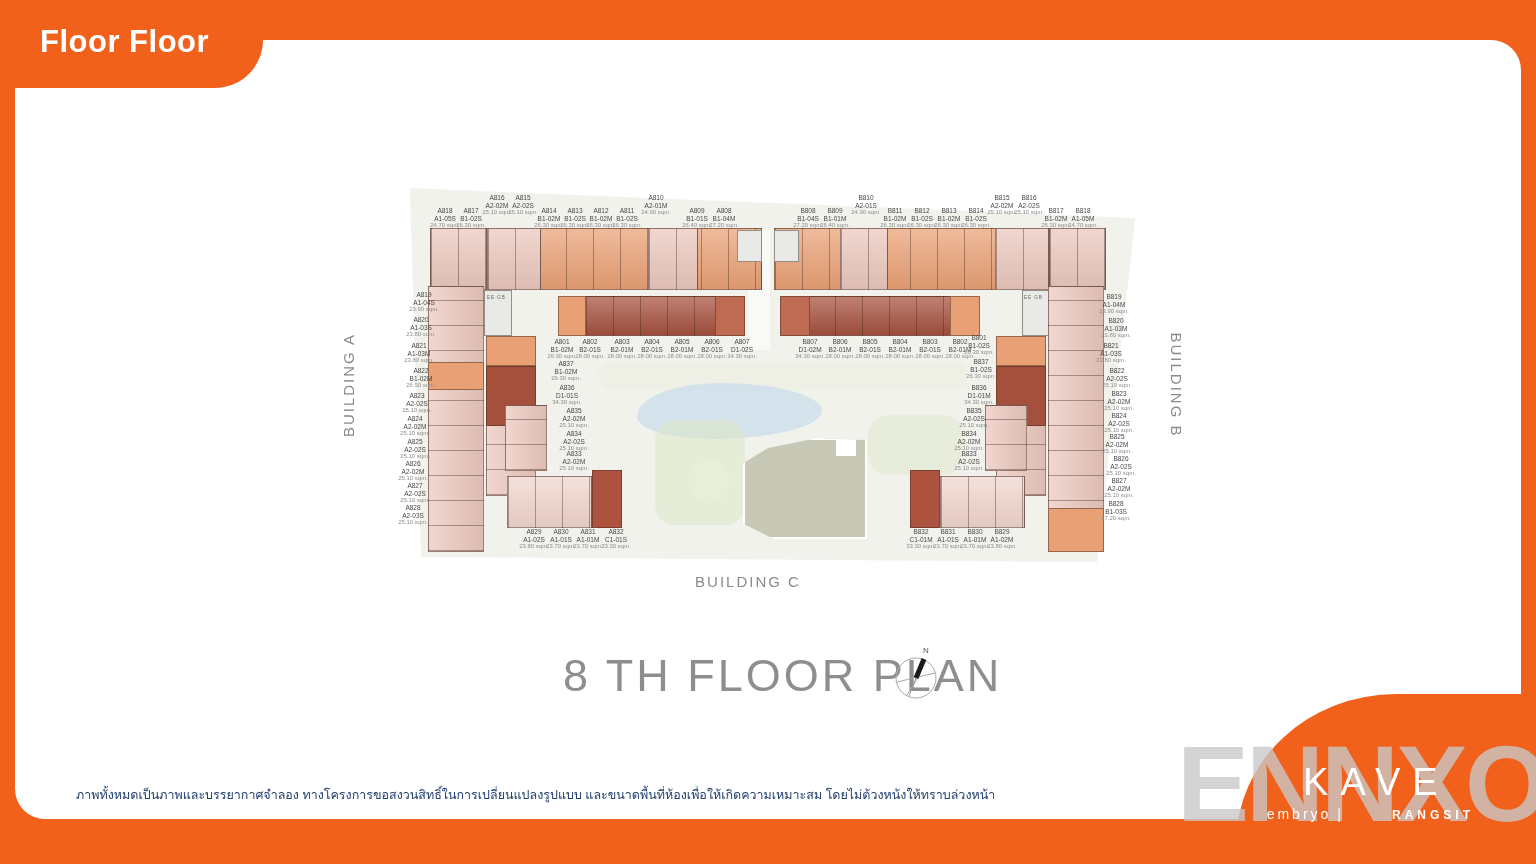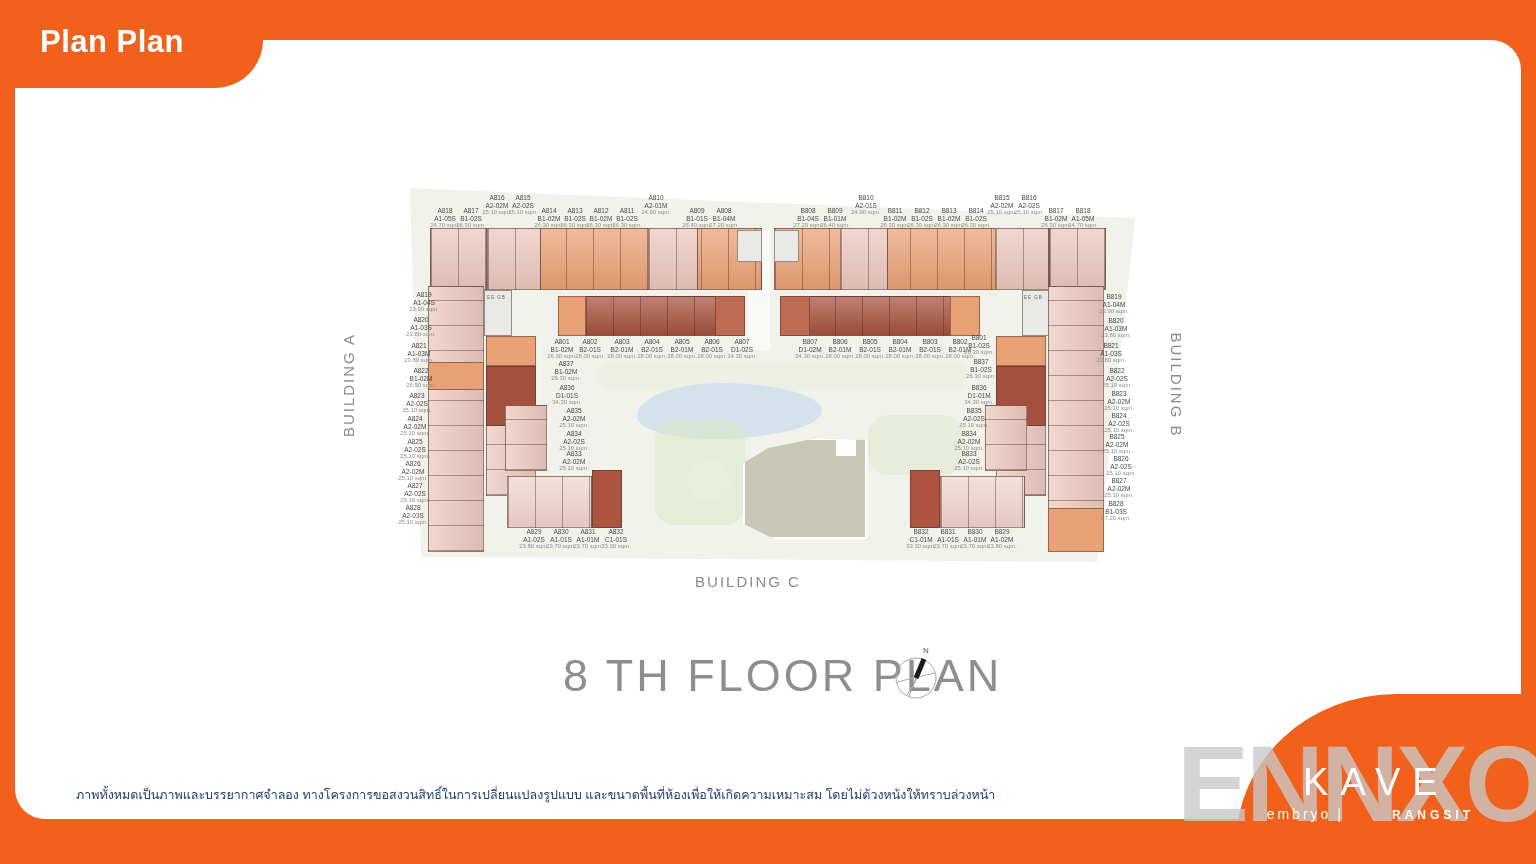--- a/index.html
+++ b/index.html
@@ -73,21 +73,21 @@
     position:absolute;left:76px;top:785px;z-index:3;
     color:#24406e;font-size:12.5px;
   }
 </style>
 </head>
 <body>
 
 <div class="content"></div>
 
 <div class="header-tab"></div>
-<div class="page-title">Plan Plan</div>
+<div class="page-title">Floor Floor</div>
 
 <div class="site"></div>
 <div id="courtyard-layer">
     <div class="courtyard" style="left: 598px; top: 362px; width: 370px; height: 28px; background: rgb(237, 239, 226); border-radius: 14px; opacity: 0.8;"></div>
     <div class="courtyard" style="left: 637px; top: 383px; width: 185px; height: 56px; background: rgb(207, 224, 234); border-radius: 45% 55% 60% 40% / 60% 50% 50% 40%; opacity: 0.9;"></div>
     <div class="courtyard" style="left: 655px; top: 420px; width: 90px; height: 105px; background: rgb(220, 232, 200); border-radius: 20px; opacity: 0.6;"></div>
     <div class="courtyard" style="left: 868px; top: 415px; width: 95px; height: 60px; background: rgb(224, 234, 204); border-radius: 20px; opacity: 0.55;"></div>
     <div class="courtyard" style="left: 688px; top: 460px; width: 42px; height: 42px; background: rgb(232, 240, 216); border-radius: 50%; opacity: 0.9;"></div>
     <div class="courtyard" style="left: 748px; top: 230px; width: 22px; height: 120px; background: rgba(250, 250, 247, 0.9); border-radius: 0px; opacity: 1;"></div>
     <div class="courtyard" style="left: 743px; top: 438px; width: 120px; height: 97px; background: rgb(200, 200, 182); border-radius: 0px; opacity: 1; clip-path: polygon(20% 10%, 60% 0px, 100% 2%, 100% 100%, 25% 100%, 0px 85%, 0px 25%); border: 2px solid rgb(255, 255, 255);"></div>

